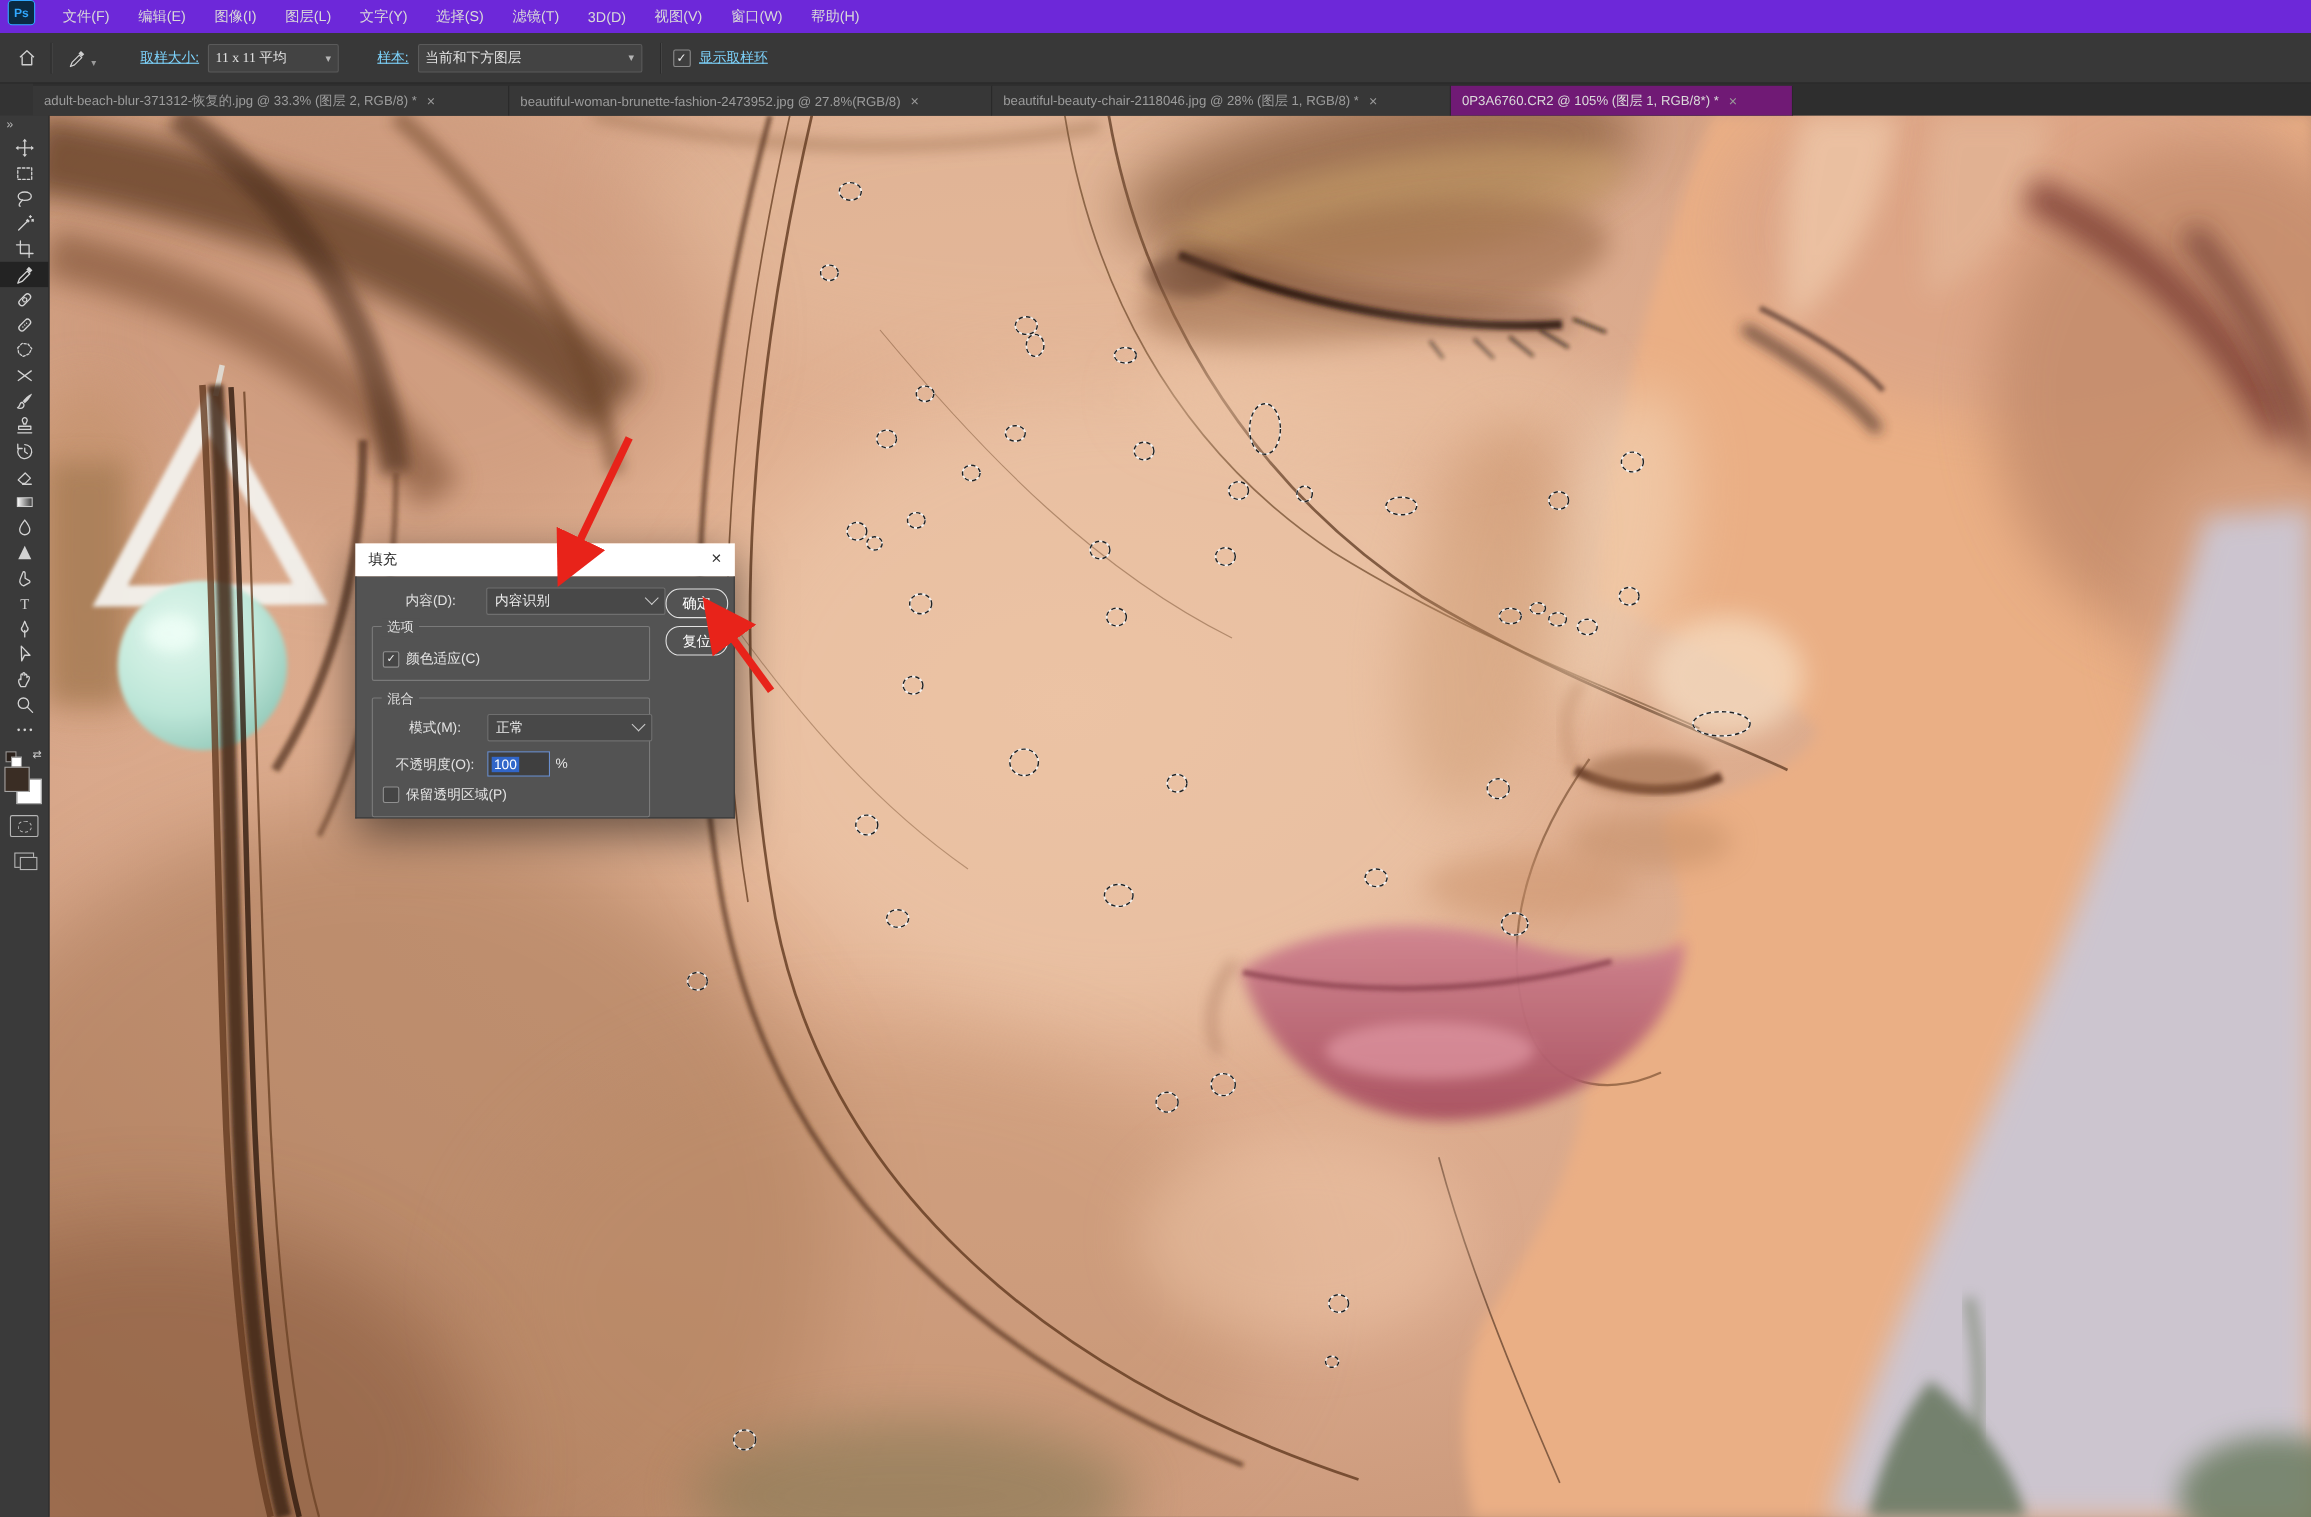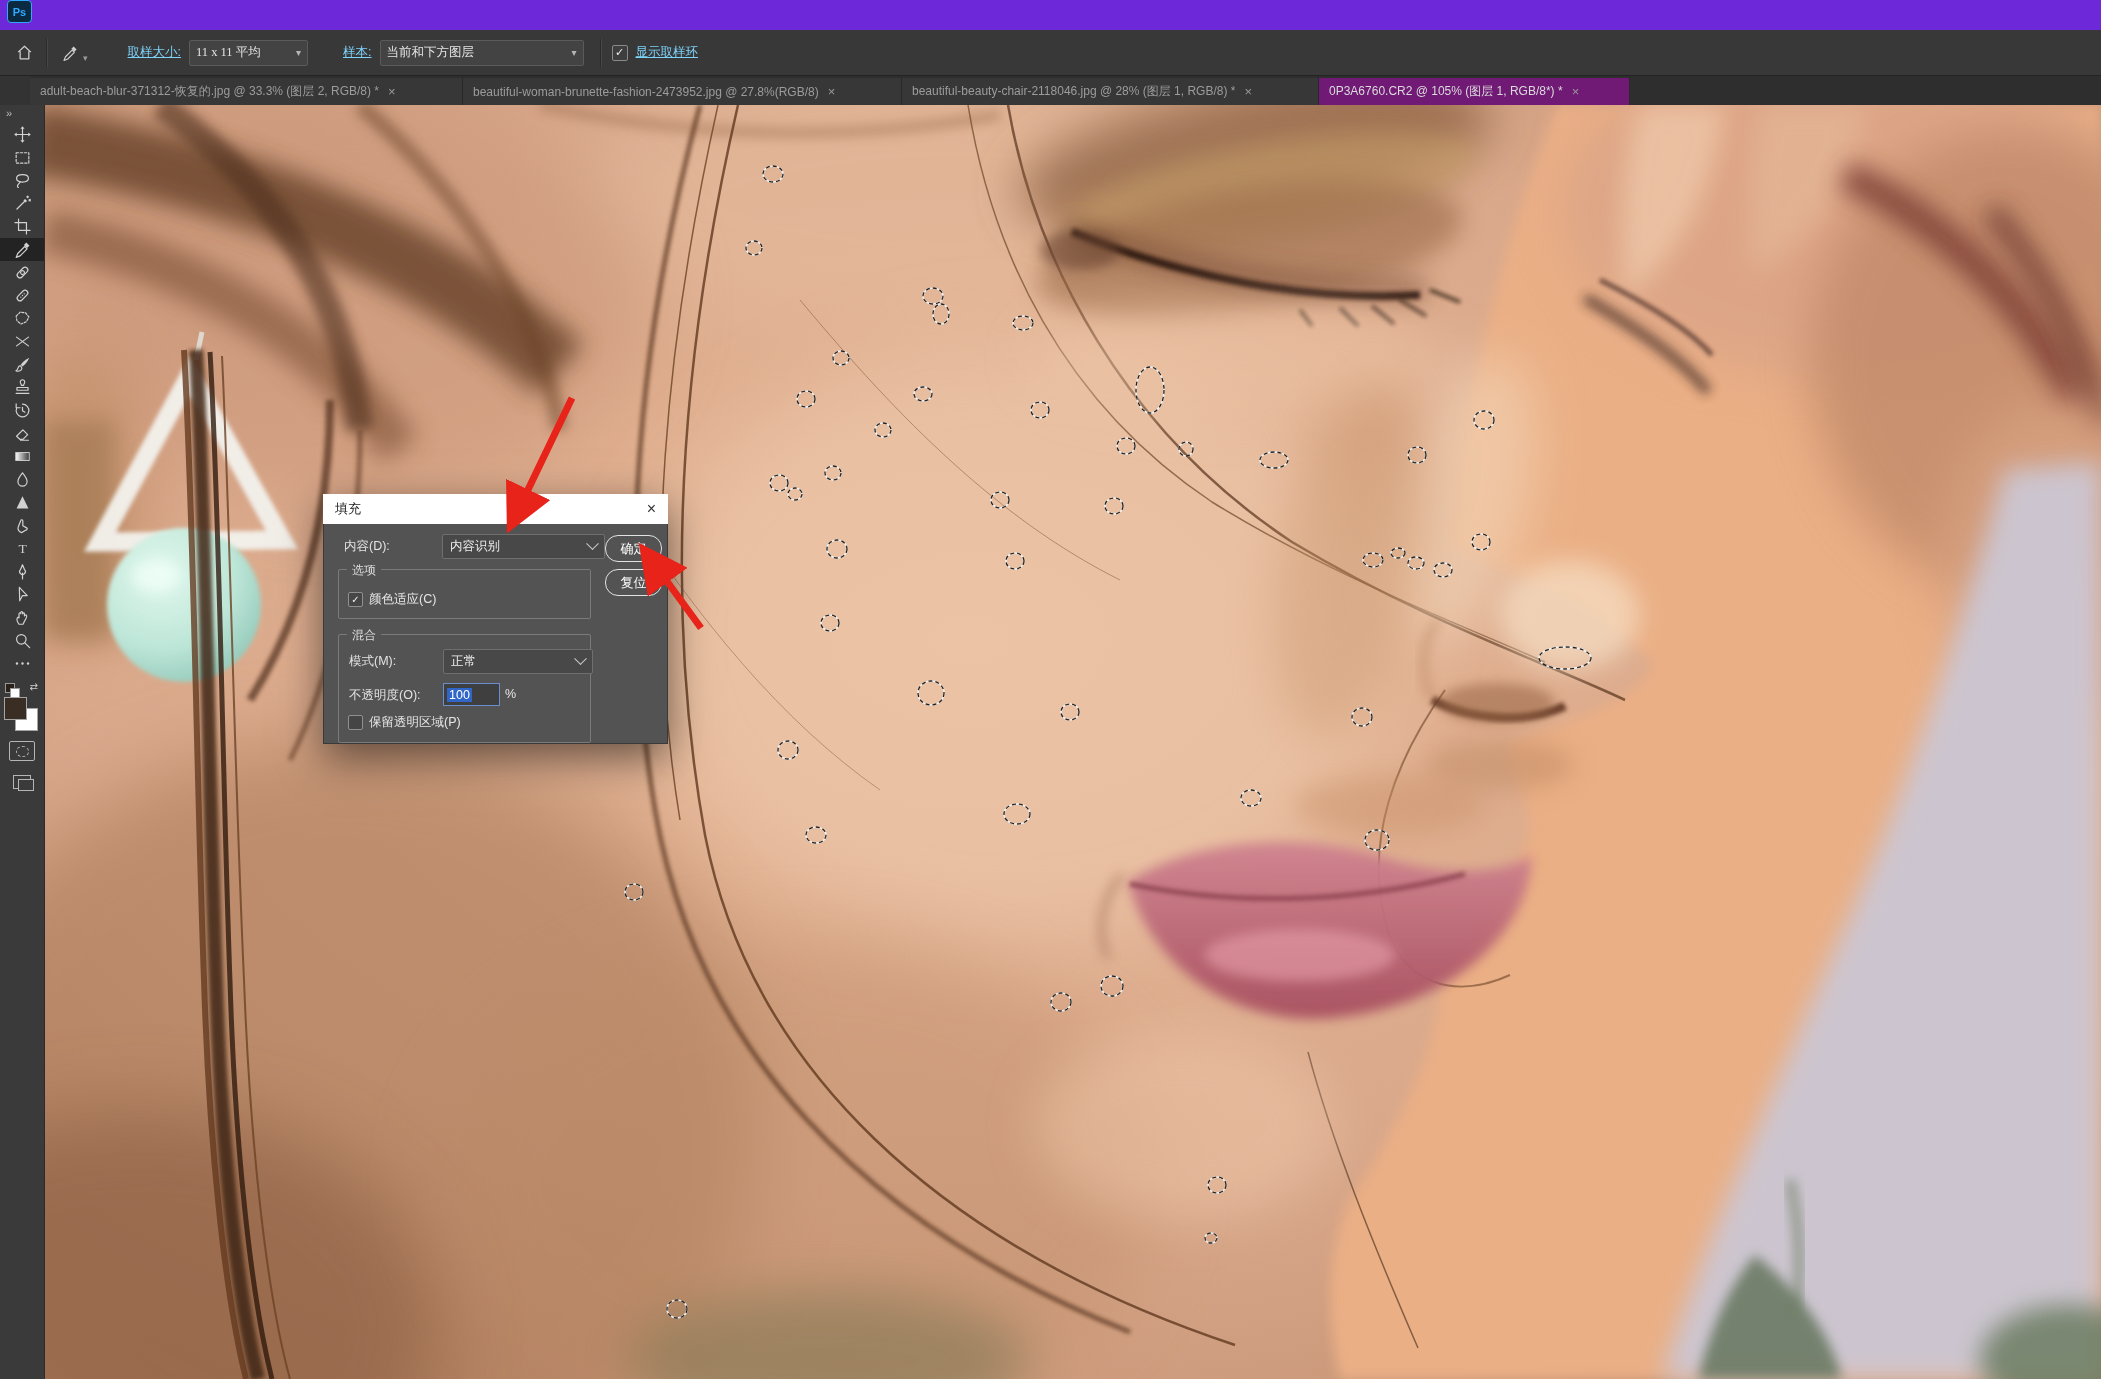--- a/index.html
+++ b/index.html
@@ -53,21 +53,21 @@
   .qm-circle{width:11px;height:9px;border:1px dashed #b5b5b5;border-radius:50%;}
   #photo-svg{position:absolute;left:0;top:0;z-index:1;}
   
   .dialog{position:absolute;left:323px;top:494px;width:345px;height:249px;z-index:40;
           box-shadow:0 14px 40px rgba(0,0,0,.55);font-size:12.5px;}
   .dlg-title{height:30px;background:#ffffff;color:#1c1c1c;display:flex;align-items:center;
              padding:0 12px;font-size:13px;}
   .dlg-close{margin-left:auto;color:#333;font-size:16px;line-height:1;}
   .dlg-body{position:relative;height:219px;background:#535353;border:1px solid #3a3a3a;border-top:none;
             color:#e6e6e6;}
-  .dlg-label{position:absolute;text-align:left;color:#e2e2e2;}
+  .dlg-label{position:absolute;text-align:center;color:#e2e2e2;}
   .dlg-select{position:absolute;height:23px;background:#484848;border:1px solid #6f6f6f;border-radius:2px;
               display:flex;align-items:center;padding:0 7px;color:#ececec;}
   .dlg-select .chev{margin-left:auto;width:8px;height:8px;border-right:1.5px solid #c9c9c9;
                     border-bottom:1.5px solid #c9c9c9;transform:rotate(45deg) translate(-2px,-2px);}
   .dlg-btn{position:absolute;left:281px;width:55px;height:25px;border:1.5px solid #e2e2e2;border-radius:13px;
            background:transparent;color:#ffffff;font-size:13px;display:flex;align-items:center;justify-content:center;}
   .group{position:absolute;left:14px;width:251px;border:1px solid #7a7a7a;border-radius:2px;}
   .group-legend{position:absolute;top:-8px;left:8px;background:#535353;padding:0 5px;font-size:12px;color:#dedede;}
   .dlg-check{position:absolute;width:13px;height:13px;border:1px solid #909090;border-radius:2px;
              background:#464646;display:flex;align-items:center;justify-content:center;font-size:10px;color:#f2f2f2;}
@@ -77,20 +77,33 @@
   
   #arrow-svg{position:absolute;left:0;top:0;z-index:60;pointer-events:none;}
 </style>
 </head>
 <body>
 
 <div class="app">
 
   <div class="menubar">
     <div class="ps-logo">Ps</div>
+    <div id="menu-items" style="display:flex;">
+        <div class="menu-item">文件(F)</div>
+        <div class="menu-item">编辑(E)</div>
+        <div class="menu-item">图像(I)</div>
+        <div class="menu-item">图层(L)</div>
+        <div class="menu-item">文字(Y)</div>
+        <div class="menu-item">选择(S)</div>
+        <div class="menu-item">滤镜(T)</div>
+        <div class="menu-item">3D(D)</div>
+        <div class="menu-item">视图(V)</div>
+        <div class="menu-item">窗口(W)</div>
+        <div class="menu-item">帮助(H)</div>
+      </div>
   </div>
 
   <div class="optionsbar">
     <div class="ob-icon" style="margin-left:12px;">
       <svg viewBox="0 0 24 24" width="19" height="19">
           <path d="M4 11.5L12 4l8 7.5M6.5 10.5V20h11v-9.5" fill="none" stroke="#cfcfcf" stroke-width="1.6" stroke-linejoin="round"></path>
         </svg>
     </div>
     <div class="ob-sep"></div>
     <div class="ob-icon">

